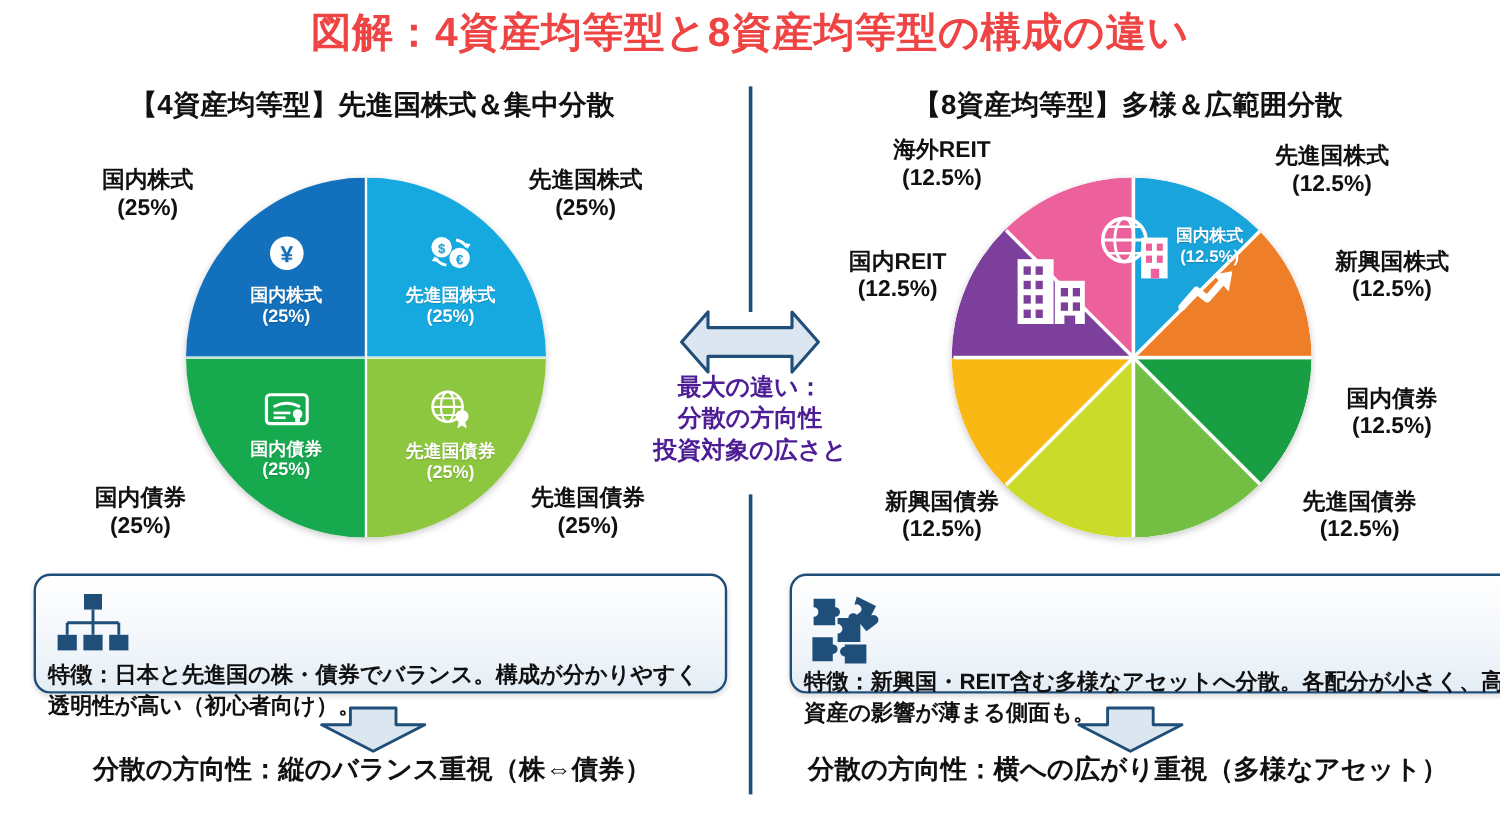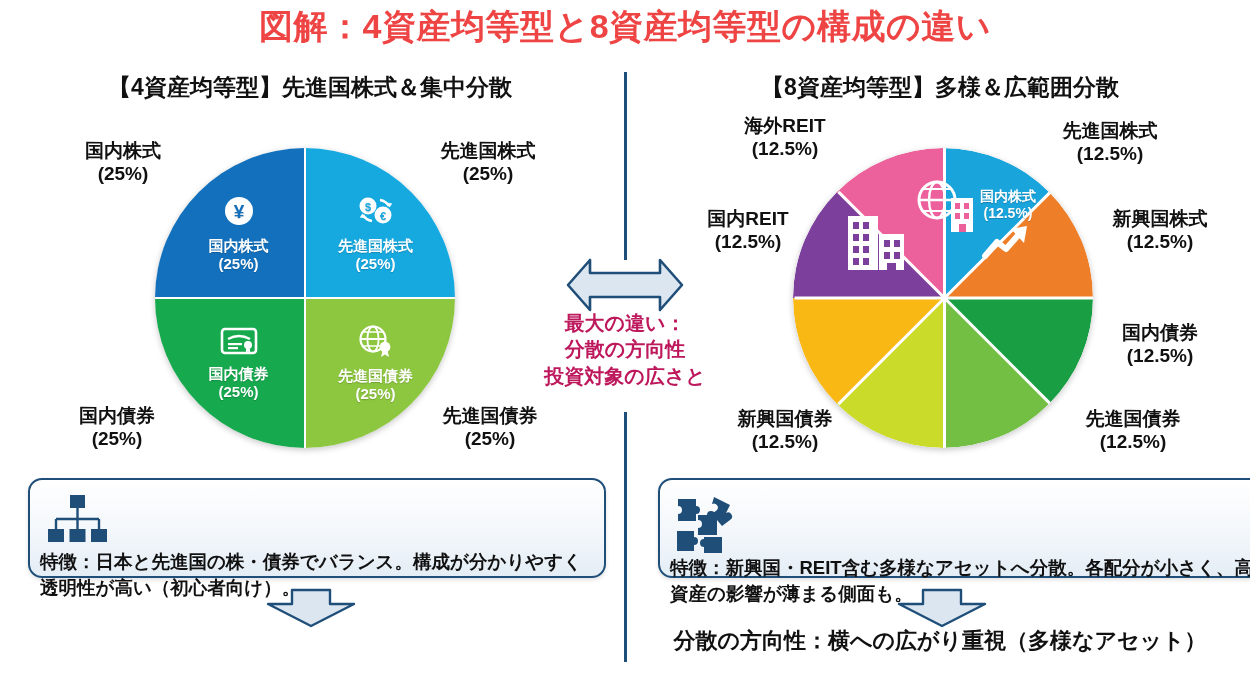--- a/index.html
+++ b/index.html
@@ -77,21 +77,21 @@
     position:absolute;text-align:center;white-space:nowrap;
     font-size:14px;font-weight:bold;color:#fff;line-height:1.2;
     text-shadow:0 1px 1px rgba(0,0,0,.2);
   }
 
   
   .center-arrow{position:absolute;left:566px;top:258px;}
   .center-note{
     position:absolute;left:530px;top:310px;width:190px;
     text-align:center;font-size:20px;font-weight:bold;
-    line-height:1.32;color:#be185d;
+    line-height:1.32;color:#4c1d95;
   }
 
   
   .card{
     position:absolute;
     border:2.5px solid #1f4e79;border-radius:14px;
     background:linear-gradient(180deg,#ffffff 0%,#f3f7fb 55%,#e4edf5 100%);
     box-shadow:0 2px 4px rgba(0,0,0,.12);
     display:flex;align-items:flex-start;
     padding:9px 12px 9px 10px;box-sizing:border-box;flex-direction:column;
@@ -224,20 +224,21 @@
       </svg>
     </div>
     <div class="card-text">特徴：日本と先進国の株・債券でバランス。構成が分かりやすく透明性が高い（初心者向け）。</div>
   </div>
 
   <div class="down-arrow" id="down-left">
     <svg width="98" height="40" viewBox="0 0 98 40">
       <polygon points="30,2 68,2 68,16 92,16 49,38 6,16 30,16" fill="#DCE6F1" stroke="#1f4e79" stroke-width="2.4" stroke-linejoin="round"></polygon>
     </svg>
   </div>
+  <div class="footer" id="footer-left">分散の方向性：縦のバランス重視（株⇔債券）</div>
 
   <div class="center-arrow">
     <svg width="118" height="54" viewBox="0 0 118 54">
       <polygon points="24,2 24,15 94,15 94,2 116,27 94,52 94,39 24,39 24,52 2,27" fill="#DCE6F1" stroke="#1f4e79" stroke-width="2.6" stroke-linejoin="round"></polygon>
     </svg>
   </div>
   <div class="center-note">
     <div>最大の違い：</div>
     <div>分散の方向性</div>
     <div>投資対象の広さと</div>

